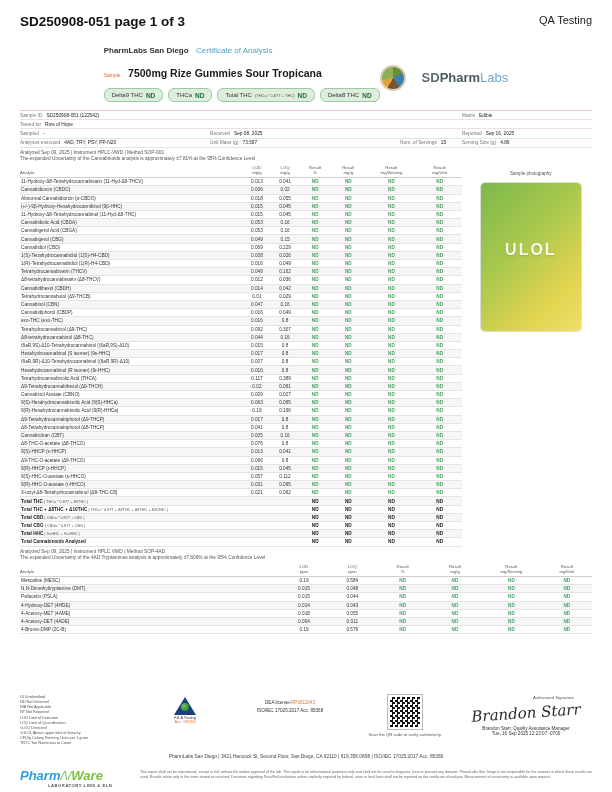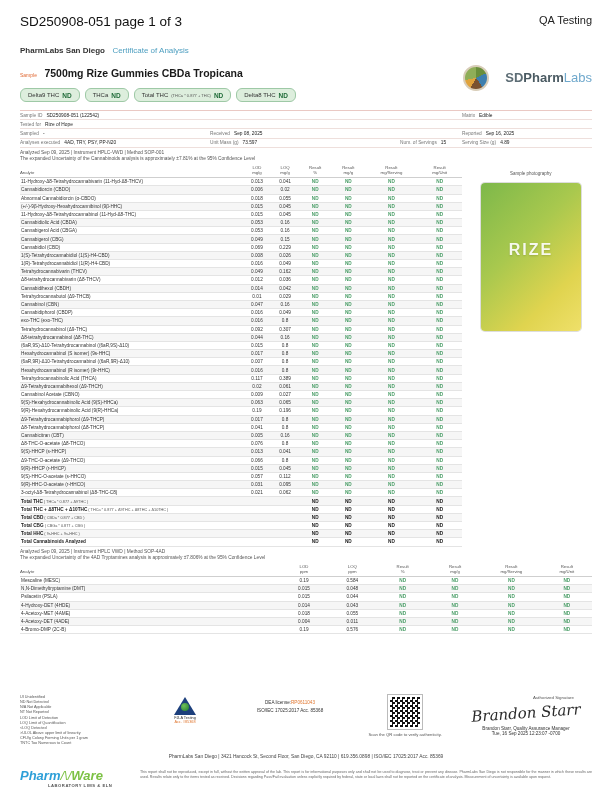--- a/index.html
+++ b/index.html
@@ -2,24 +2,24 @@
 <html><head>
 <meta charset="utf-8">
 <style>
   * { margin:0; padding:0; box-sizing:border-box; }
   body { background:#888; font-family:"Liberation Sans", sans-serif; }
   .page { width:612px; height:792px; background:#fff; margin:0 auto; position:relative;
           padding:10px 20px; overflow:hidden; color:#222; }
 
   
   .topbar { display:flex; justify-content:space-between; align-items:flex-start; margin-top:4px; }
-  .doc-id { font-size:13.5px; font-weight:normal; color:#111; }
+  .doc-id { font-size:13.5px; font-weight:bold; color:#111; }
   .qa { font-size:11px; color:#222;text-align:center; }
 
-  .lab-row { display:flex; justify-content:space-between; margin-top:10px; }
+  .lab-row { display:flex; justify-content:center; margin-top:10px; }
   .lab-left { }
   .lab-name { font-size:8px; font-weight:bold; color:#333; display:inline; }
   .coa { font-size:8px; color:#4e9fc0; display:inline; margin-left:3px; }
   .sample-line { margin-top:6px; }
   .sample-label { font-size:5px; color:#e06a35; margin-right:3px; }
   .sample-name { font-size:10.5px; font-weight:bold; color:#1a1a1a; }
   .badges { display:flex; gap:5px; margin-top:7px; }
   .badge { background:#ddeedd; border:1px solid #9ec9a6; border-radius:6px; padding:2.5px 7px;
            font-size:6px; color:#333; display:flex; align-items:center; gap:3px; }
   .badge .formula { font-size:4px; color:#555; }
@@ -121,21 +121,21 @@
   </div>
 
   <div class="lab-row">
     <div class="lab-left">
       <div>
         <span class="lab-name">PharmLabs San Diego</span>
         <span class="coa">Certificate of Analysis</span>
       </div>
       <div class="sample-line">
         <span class="sample-label">Sample</span>
-        <span class="sample-name">7500mg Rize Gummies CBDa Tropicana</span>
+        <span class="sample-name">7500mg Rize Gummies Sour Tropicana</span>
       </div>
       <div class="badges">
         <div class="badge">
           <span>Delta9 THC</span>
             <span class="nd">ND</span>
         </div>
         <div class="badge">
           <span>THCa</span>
             <span class="nd">ND</span>
         </div>
@@ -638,21 +638,21 @@
             <td class="nd-dark">ND</td>
             <td class="nd-dark">ND</td>
             <td class="nd-dark">ND</td>
             <td class="nd-dark">ND</td>
           </tr>
         </tbody>
     </table>
     <div class="photo-panel">
       <div class="photo-header">Sample photography</div>
       <div class="photo">
-        <div class="photo-label">RIZE</div>
+        <div class="photo-label">ULOL</div>
       </div>
     </div>
   </div>
 
   <div class="sec-meta">Analyzed Sep 09, 2025   |   Instrument HPLC VWD   | Method SOP-4AD</div>
   <div class="sec-unc">The expanded Uncertainty of the 4AD Tryptamines analysis is approximately ±7.806% at the 95% Confidence Level</div>
 
   <table class="tryp-table">
     <colgroup>
       <col class="t-name">

